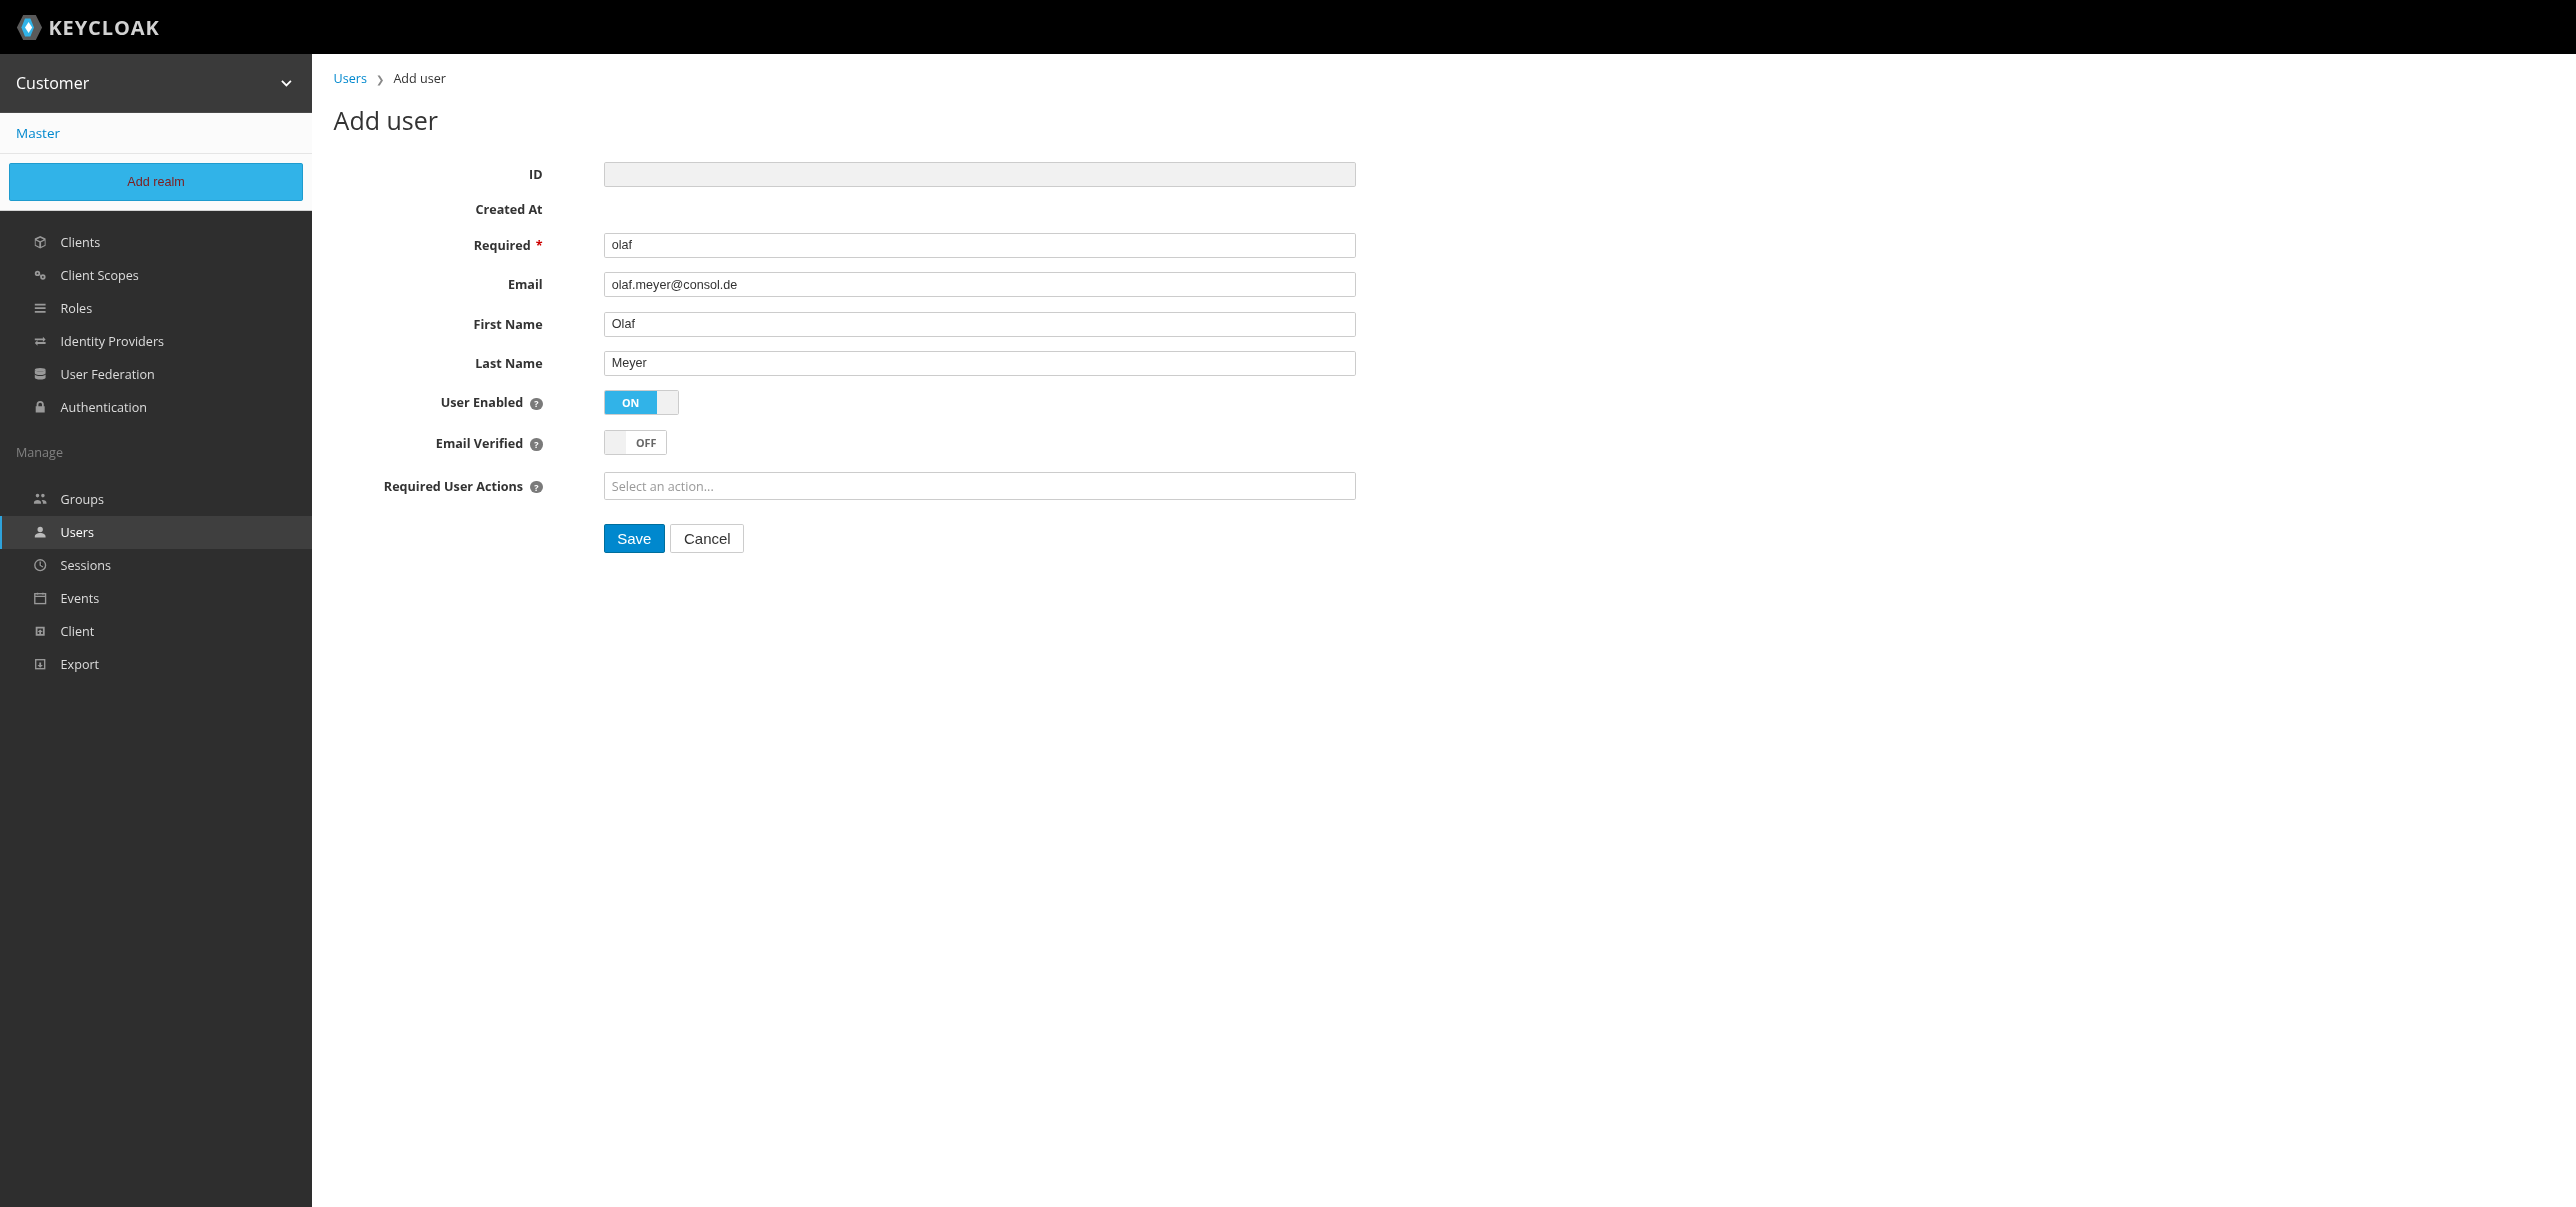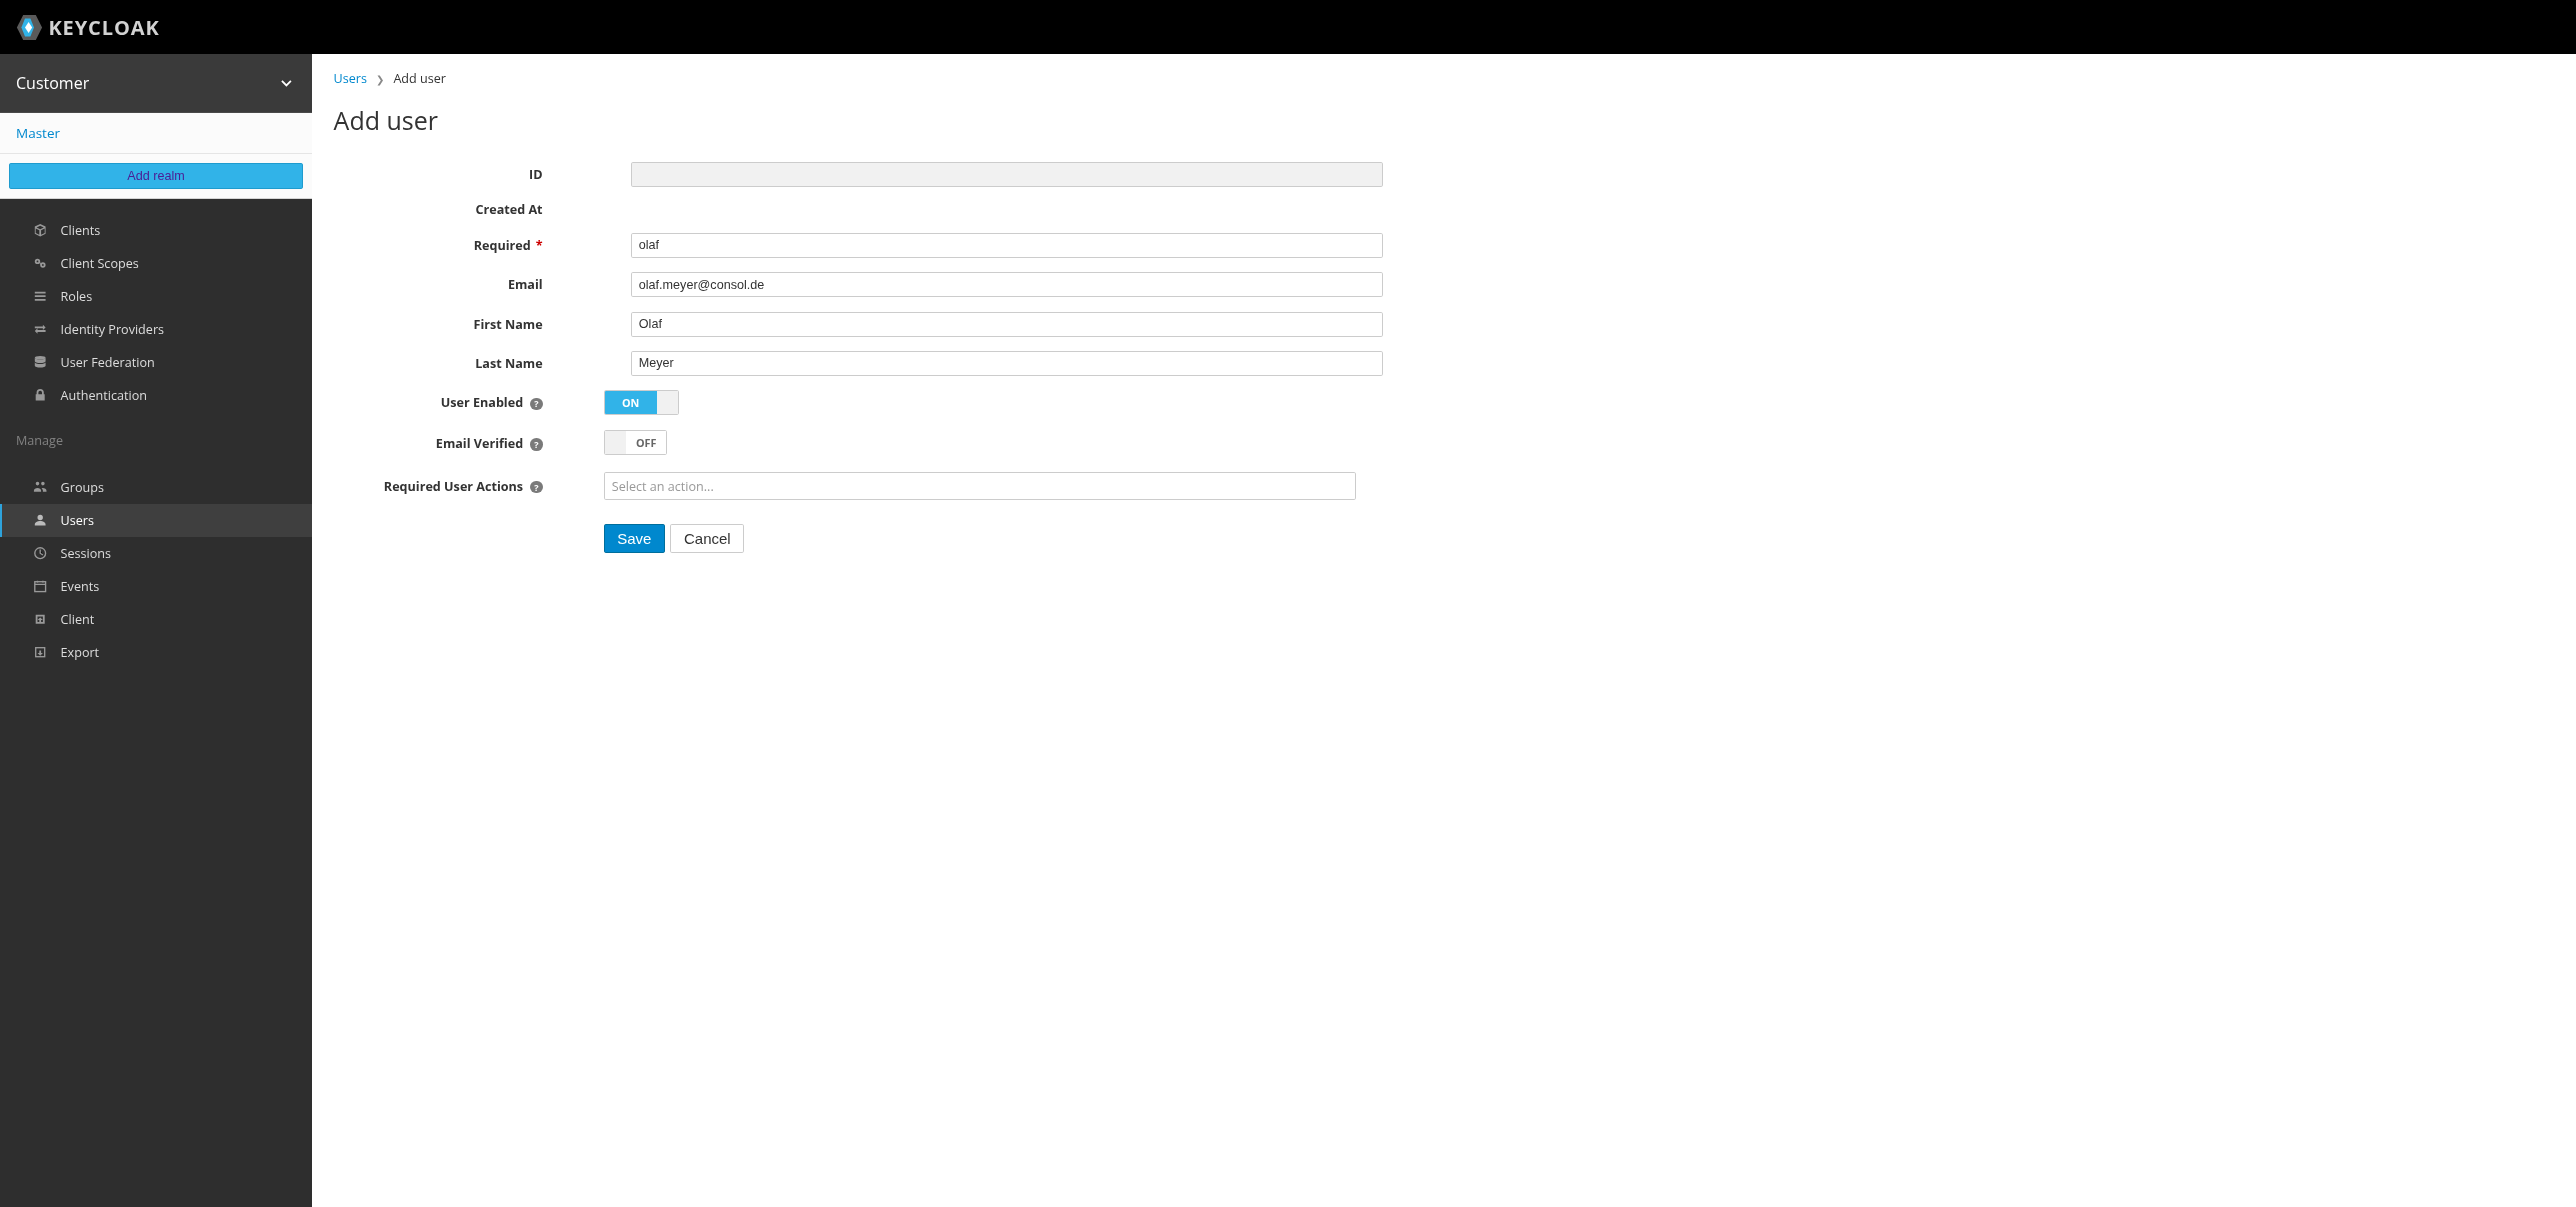--- a/index.html
+++ b/index.html
@@ -62,24 +62,24 @@
   cursor: pointer;
   border-bottom: 0.9px solid #e5e5e5;
 }
 .add-realm-row {
   padding: 9px;
 }
 .add-realm-btn {
   display: block;
   width: calc(100% - 0px);
   background: #31b3e8;
-  color: #4c1d95;
+  color: #7f1d1d;
   border: 0.9px solid #1e9bce;
   font-size: 12.6px;
-  padding: 5px 0;
+  padding: 11px 0;
   text-align: center;
   cursor: pointer;
   border-radius: 1.8px;
 }
 
 .nav-list { list-style: none; padding-top: 15px; }
 .nav-list.scroll { overflow: hidden; }
 .nav-item {
   display: flex;
   align-items: center;
@@ -169,21 +169,20 @@
 .form-control-wrap { flex: 0 0 752px; max-width: 752px; }
 .form-control {
   width: 100%;
   height: 25px;
   border: 0.9px solid #ccc;
   background: #fff;
   padding: 2.7px 7.2px;
   font-size: 12.6px;
   color: #333;
   border-radius: 1.8px;
-  margin-left: 27px;
 }
 .form-control[readonly] {
   background: #f1f1f1;
   color: #777;
 }
 
 .toggle {
   display: inline-flex;
   border: 0.9px solid #ccc;
   border-radius: 1.8px;

